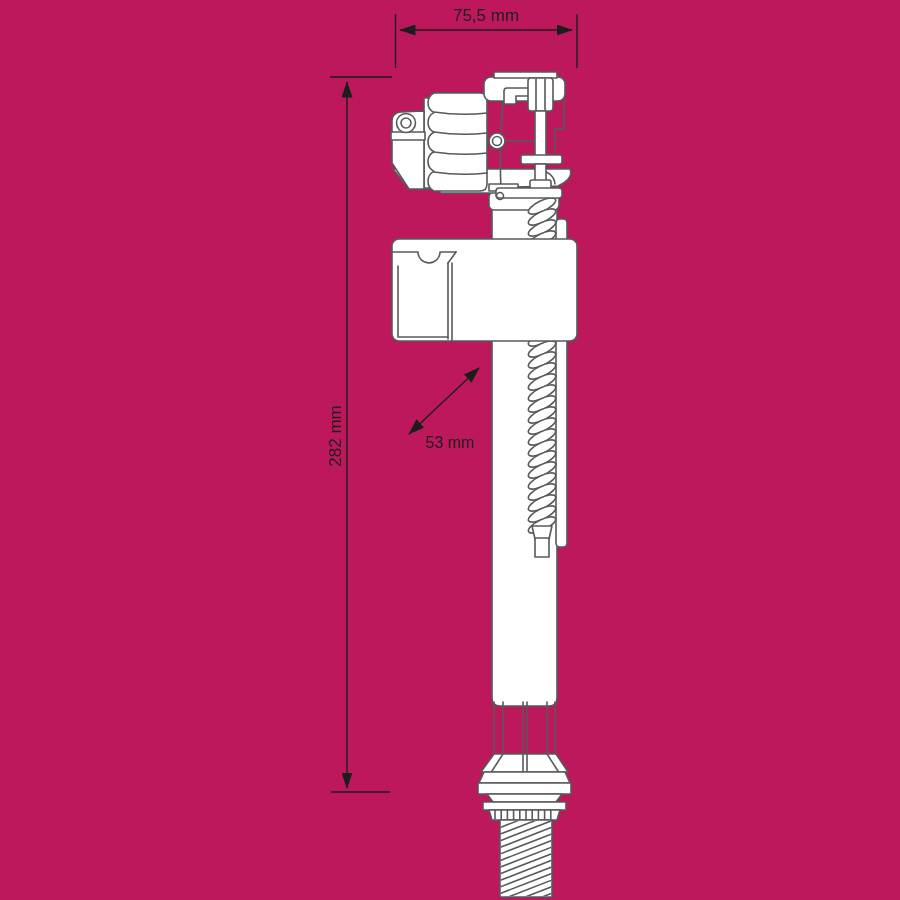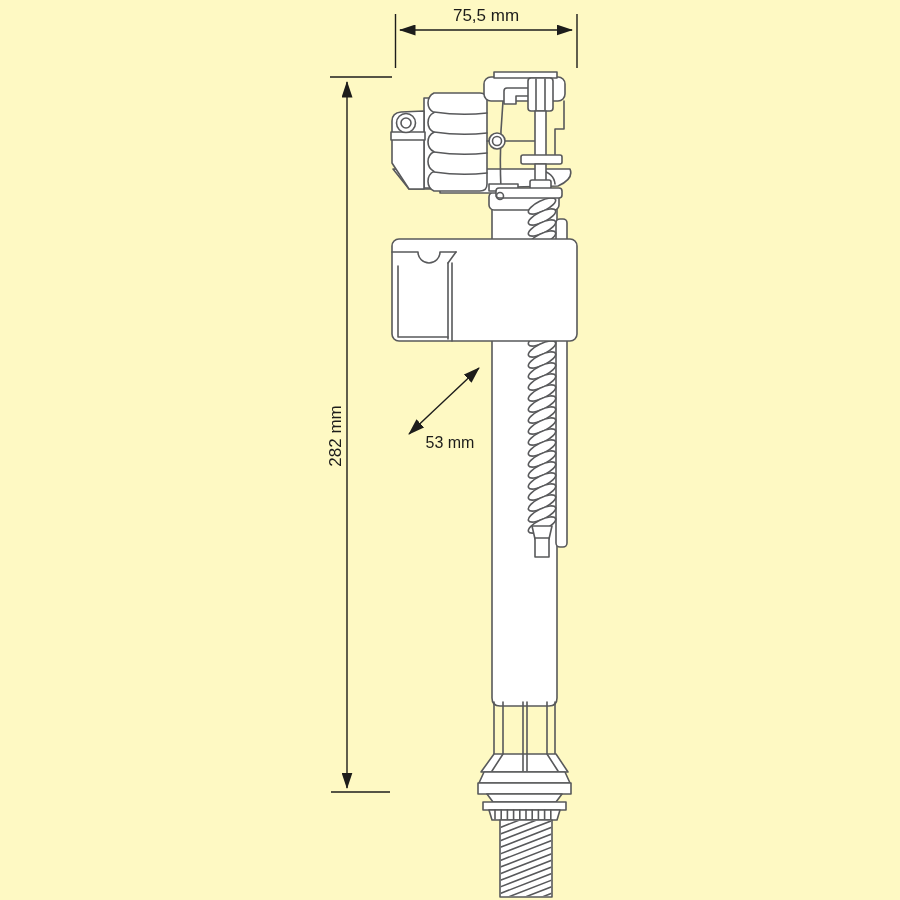--- a/index.html
+++ b/index.html
@@ -1,16 +1,16 @@
 <!DOCTYPE html>
 <html><head>
 <meta charset="utf-8">
 <style>
   html,body{margin:0;padding:0;background:#fff;}
-  .canvas{position:relative;width:900px;height:900px;background:#fef9c3;overflow:hidden;
+  .canvas{position:relative;width:900px;height:900px;background:#be185d;overflow:hidden;
           font-family:"Liberation Sans",sans-serif;}
   svg{position:absolute;left:0;top:0;}
   .wh{fill:#ffffff;stroke:#58595b;stroke-width:1.6;stroke-linejoin:round;}
   .ln{fill:none;stroke:#58595b;stroke-width:1.6;stroke-linecap:round;stroke-linejoin:round;}
   .dim{fill:none;stroke:#1d1d1b;stroke-width:1.4;}
   .dimtxt{fill:#1d1d1b;font-family:"Liberation Sans",sans-serif;font-size:17px;}
   .dimtxt.small{font-size:16px;}
 </style>
 </head>
 <body>

